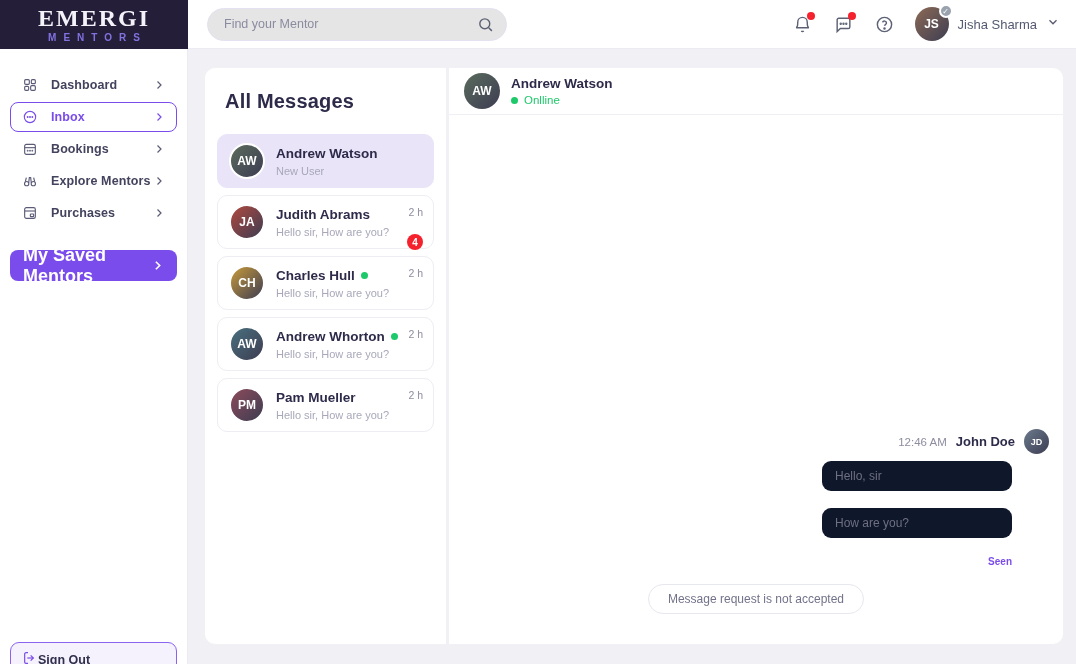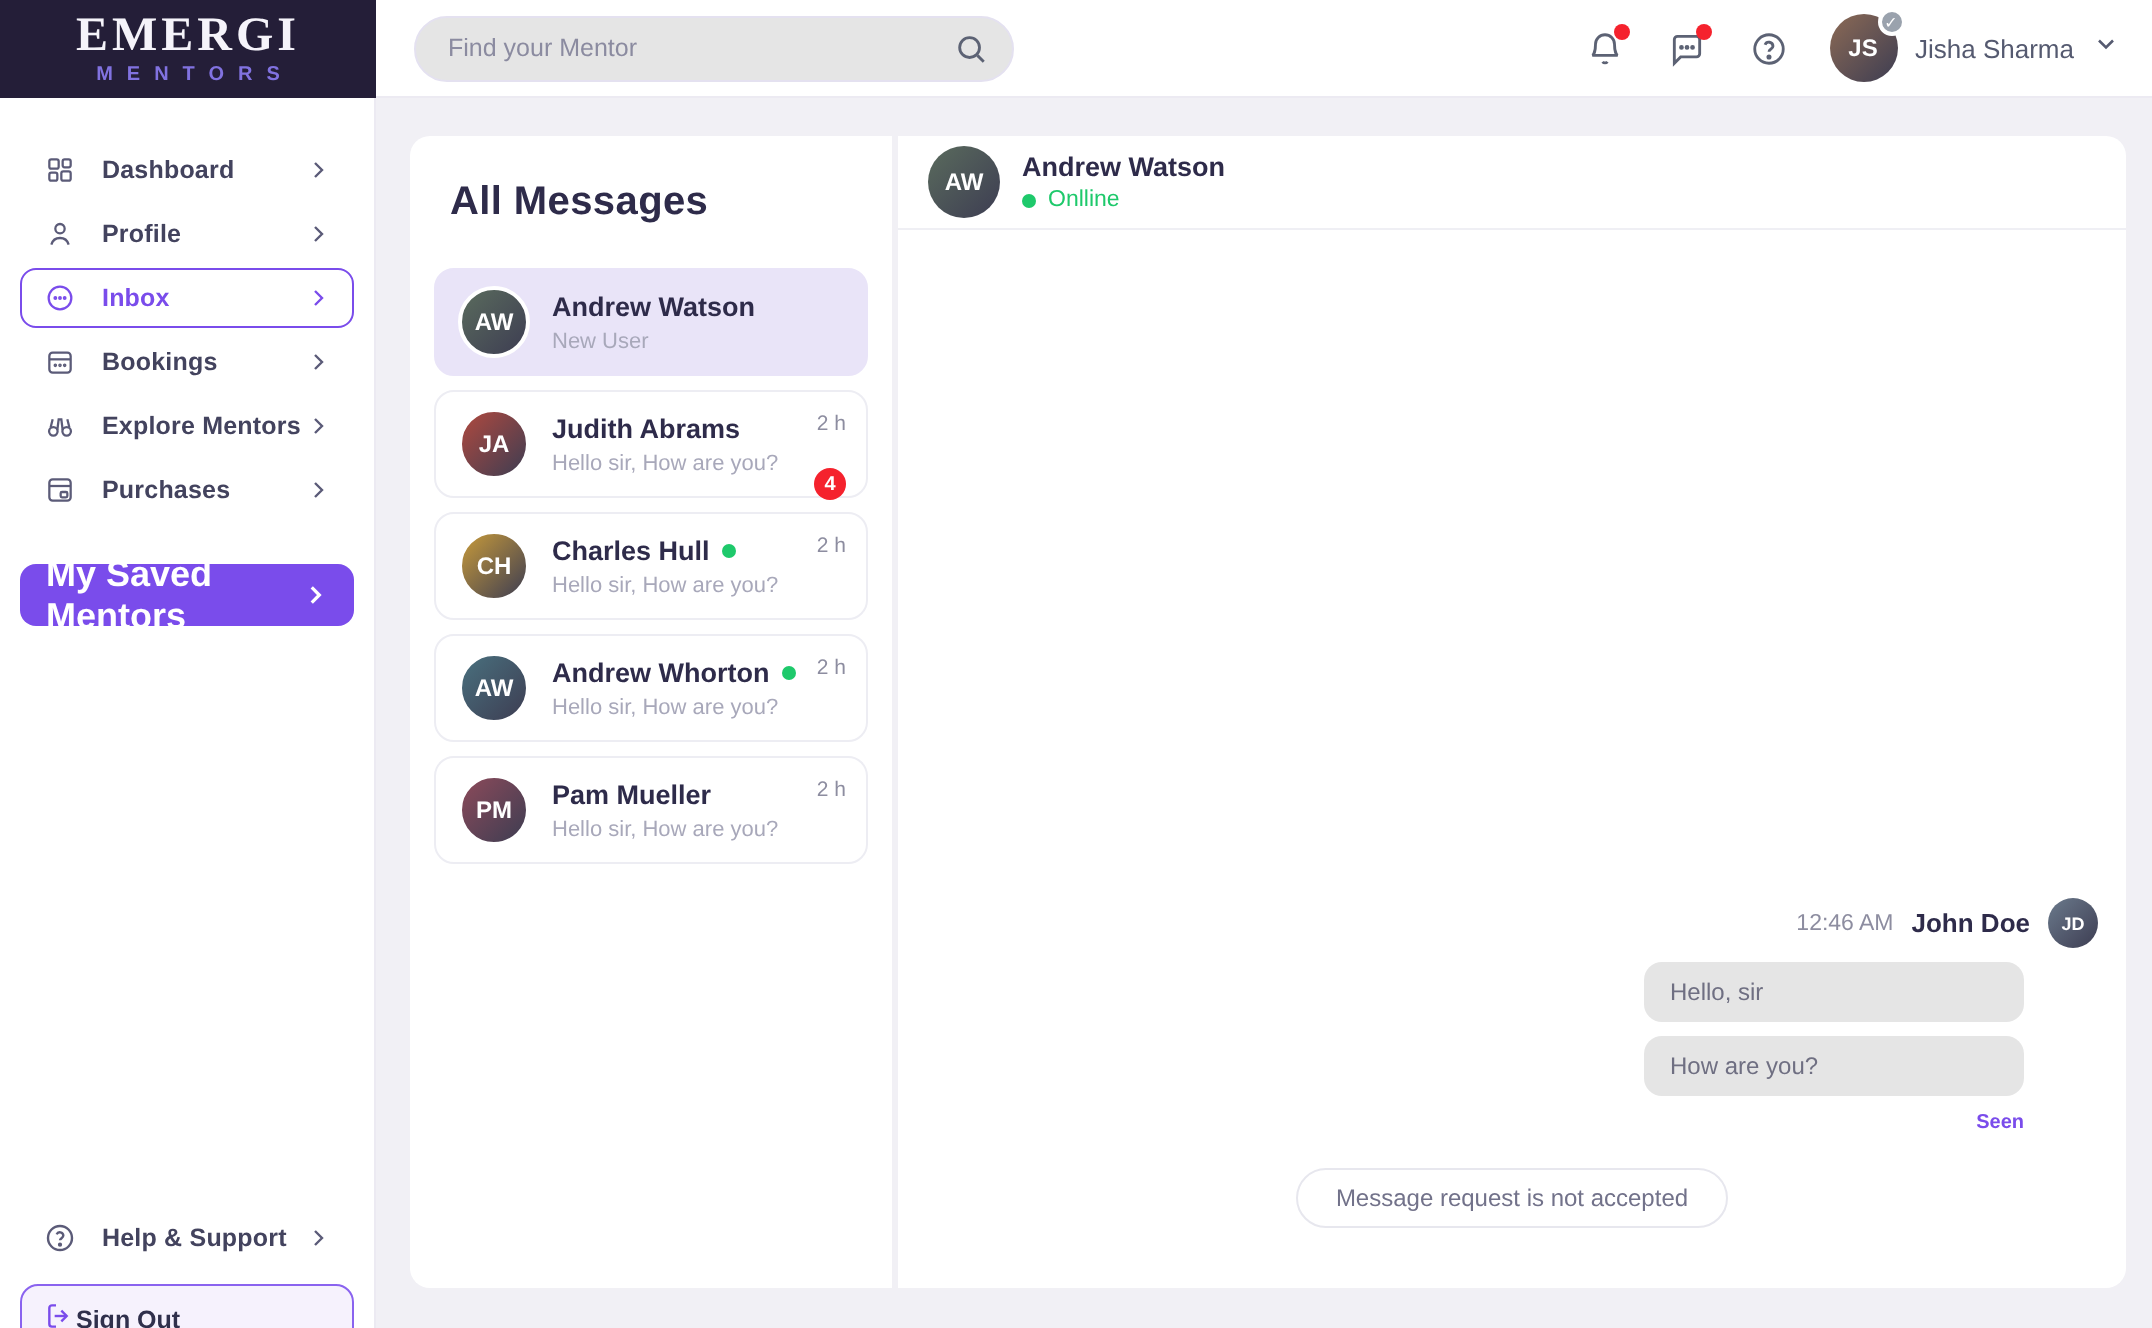--- a/index.html
+++ b/index.html
@@ -67,21 +67,21 @@
   .chat-header .avatar { width:36px; height:36px; font-size:12px; }
   .chat-head-text { margin-left:11px; }
   .chat-head-name { font-size:13.5px; font-weight:bold; color:#2e2b4a; }
   .chat-status { display:flex; align-items:center; gap:6px; margin-top:3px; }
   .chat-status-label { font-size:11.5px; color:#1ec96b; }
   .chat-body { flex:1; display:flex; flex-direction:column; justify-content:flex-end; padding:0 14px 30px 14px; position:relative; }
   .msg-meta-row { display:flex; align-items:center; justify-content:flex-end; gap:9px; margin-bottom:7px; }
   .msg-time { font-size:11.5px; color:#8d8da0; }
   .msg-sender { font-size:13px; font-weight:bold; color:#2e2b4a; }
   .msg-meta-row .avatar { width:25px; height:25px; font-size:9px; }
-  .bubble { align-self:flex-end; width:190px; margin-right:37px; background:#e5e5e5; border-radius:9px; padding:8px 13px; font-size:12px; color:#6f6f82; margin-bottom:7px; }
+  .bubble { align-self:flex-end; width:190px; margin-right:37px; background:#0f172a; border-radius:9px; padding:8px 13px; font-size:12px; color:#6f6f82; margin-bottom:17px; }
   .seen-label { align-self:flex-end; margin-right:37px; font-size:10px; font-weight:bold; color:#7a4ceb; margin-top:1px; }
   .request-pill { align-self:center; margin-top:17px; border:1px solid #e7e7ee; background:#fff; border-radius:16px; padding:7px 19px; font-size:12px; color:#72728a; cursor:pointer; }
 </style>
 </head>
 <body>
 
 <div class="app">
 
   <div class="topbar">
     <div class="logo-block">
@@ -149,34 +149,20 @@
                 <rect x="13" y="13" width="7" height="7" rx="1.5"></rect>
               </svg>
             </span>
             <span class="nav-label">Dashboard</span>
             <span class="nav-chevron">
               <svg width="12" height="12" viewBox="0 0 24 24" fill="none" stroke="currentColor" stroke-width="2.4">
                 <polyline points="9 5 16 12 9 19"></polyline>
               </svg>
             </span>
           </div>
-          <div class="nav-item">
-            <span class="nav-icon">
-              <svg width="16" height="16" viewBox="0 0 24 24" fill="none" stroke="currentColor" stroke-width="1.7">
-                <circle cx="12" cy="8" r="3.5"></circle>
-                <path d="M5.5 20c1-3.5 3.5-5 6.5-5s5.5 1.5 6.5 5"></path>
-              </svg>
-            </span>
-            <span class="nav-label">Profile</span>
-            <span class="nav-chevron">
-              <svg width="12" height="12" viewBox="0 0 24 24" fill="none" stroke="currentColor" stroke-width="2.4">
-                <polyline points="9 5 16 12 9 19"></polyline>
-              </svg>
-            </span>
-          </div>
           <div class="nav-item active">
             <span class="nav-icon">
               <svg width="16" height="16" viewBox="0 0 24 24" fill="none" stroke="currentColor" stroke-width="1.7">
                 <circle cx="12" cy="12" r="8.5"></circle>
                 <circle cx="8.5" cy="12" r="0.6" fill="currentColor"></circle>
                 <circle cx="12" cy="12" r="0.6" fill="currentColor"></circle>
                 <circle cx="15.5" cy="12" r="0.6" fill="currentColor"></circle>
               </svg>
             </span>
             <span class="nav-label">Inbox</span>
@@ -238,35 +224,20 @@
 
       <div class="saved-btn">
         <span class="nav-label">My Saved Mentors</span>
         <span class="nav-chevron">
           <svg width="13" height="13" viewBox="0 0 24 24" fill="none" stroke="currentColor" stroke-width="3">
               <polyline points="9 5 16 12 9 19"></polyline>
             </svg>
         </span>
       </div>
 
-      <div class="nav-item help-item">
-        <span class="nav-icon">
-          <svg width="16" height="16" viewBox="0 0 24 24" fill="none" stroke="currentColor" stroke-width="1.8">
-              <circle cx="12" cy="12" r="9"></circle>
-              <path d="M9.5 9.3a2.6 2.6 0 0 1 5 .9c0 1.7-2.5 2.1-2.5 3.5"></path>
-              <circle cx="12" cy="17" r="0.7" fill="currentColor"></circle>
-            </svg>
-        </span>
-        <span class="nav-label">Help &amp; Support</span>
-        <span class="nav-chevron">
-          <svg width="12" height="12" viewBox="0 0 24 24" fill="none" stroke="currentColor" stroke-width="2.4">
-              <polyline points="9 5 16 12 9 19"></polyline>
-            </svg>
-        </span>
-      </div>
 
       <div class="signout-box">
         <span class="nav-icon">
           <svg width="16" height="16" viewBox="0 0 24 24" fill="none" stroke="currentColor" stroke-width="1.8">
               <path d="M9 4H6a2 2 0 0 0-2 2v12a2 2 0 0 0 2 2h3"></path>
               <polyline points="13 8 17 12 13 16"></polyline>
               <line x1="8" y1="12" x2="17" y2="12"></line>
             </svg>
         </span>
         <span class="nav-label" style="font-size:12.5px;font-weight:bold">Sign Out</span>

